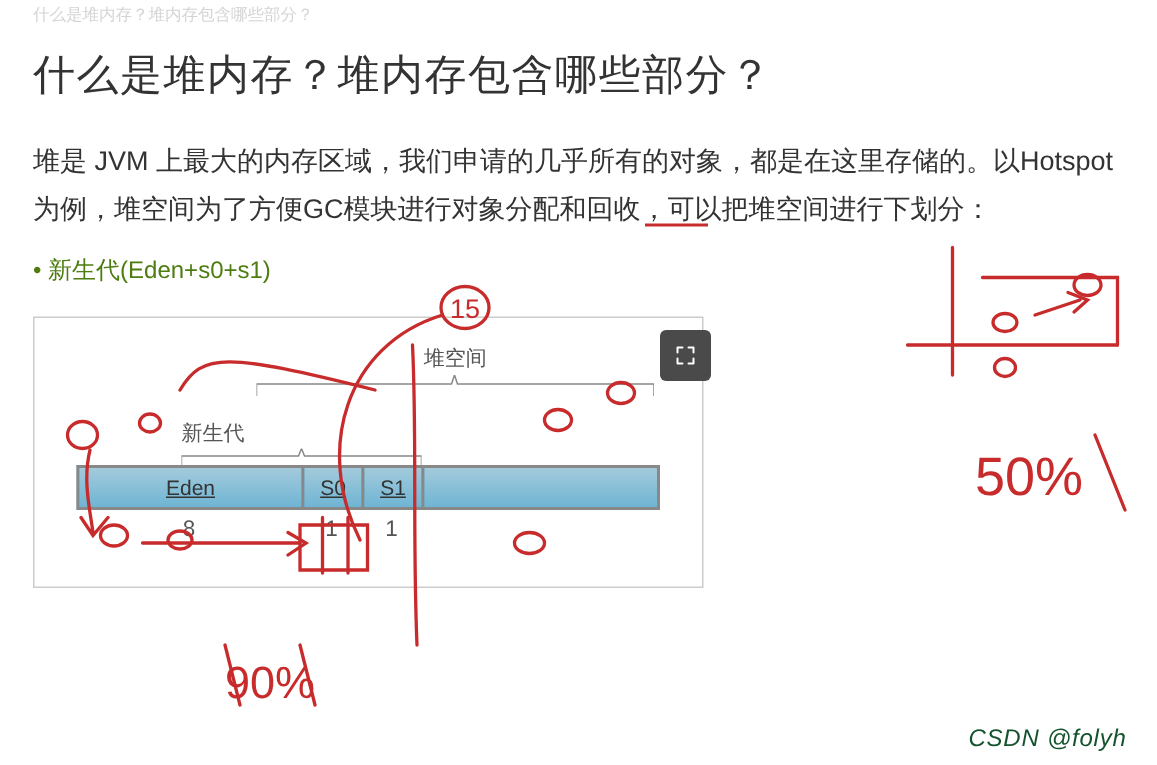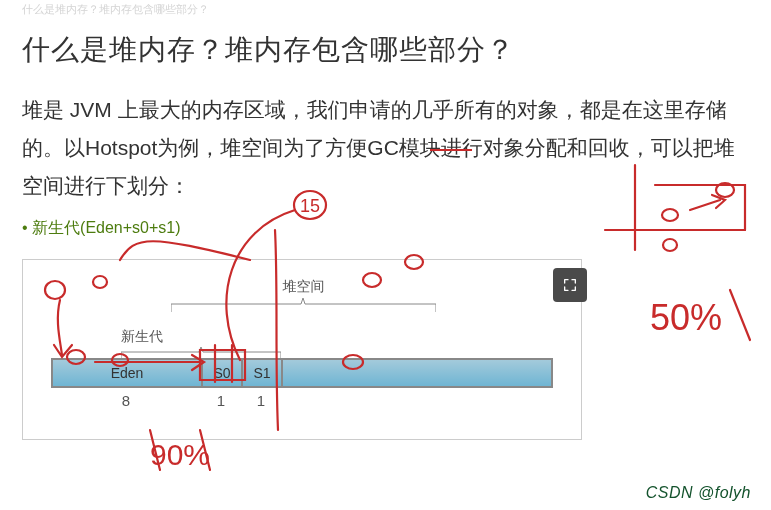--- a/index.html
+++ b/index.html
@@ -19,42 +19,42 @@
     opacity: 0.5;
   }
   .title {
     font-size: 28px;
     color: #333;
     font-weight: 400;
     margin: 6px 0 22px 0;
     letter-spacing: 1px;
   }
   .desc {
-    font-size: 21px;
+    font-size: 18px;
     color: #333;
     line-height: 1.8;
     margin-bottom: 14px;
     position: relative;
   }
   .underline-mark {
     position: absolute;
     height: 2px;
     background: #c82b2b;
     top: 58px;
   }
   .u1 { left: 408px; width: 42px; }
   .bullets { margin-bottom: 20px; }
   .bullet {
     font-size: 16px;
     color: #4d7c0f;
     margin: 6px 0;
   }
   .diagram-wrap {
     position: relative;
-    width: 560px;
+    width: 447px;
     border: 1px solid #ccc;
     padding: 18px 28px 30px 28px;
     background: #fff;
   }
   .expand-btn {
     position: absolute;
     top: 8px;
     right: -6px;
     width: 34px;
     height: 34px;
@@ -96,20 +96,21 @@
     background: #5fa8c9;
   }
   .bar .seg {
     border-right: 2px solid #888;
     display: flex;
     align-items: center;
     justify-content: center;
     font-size: 14px;
     color: #333;
     background: linear-gradient(#a3cadb, #6fb5d3);
+    text-decoration: underline;
   }
   .seg.eden { flex: 0 0 150px; }
   .seg.s0   { flex: 0 0 40px; }
   .seg.s1   { flex: 0 0 40px; }
   .seg.old  { flex: 1; border-right: none; }
   .ratios {
     display: flex;
     font-size: 15px;
     color: #555;
     margin-top: 4px;

